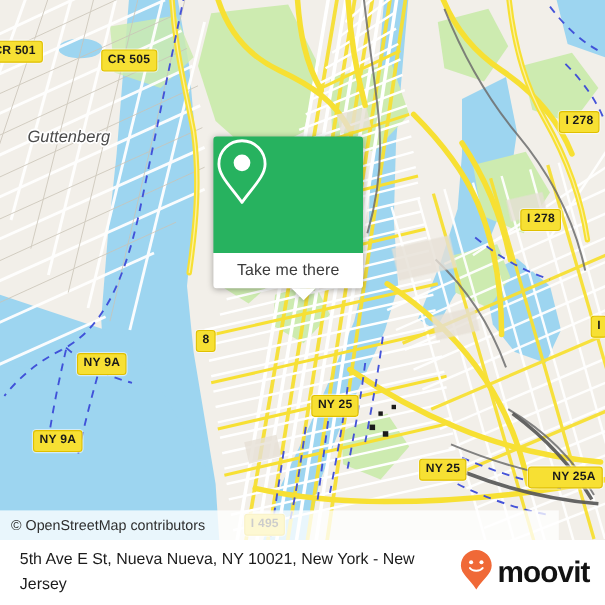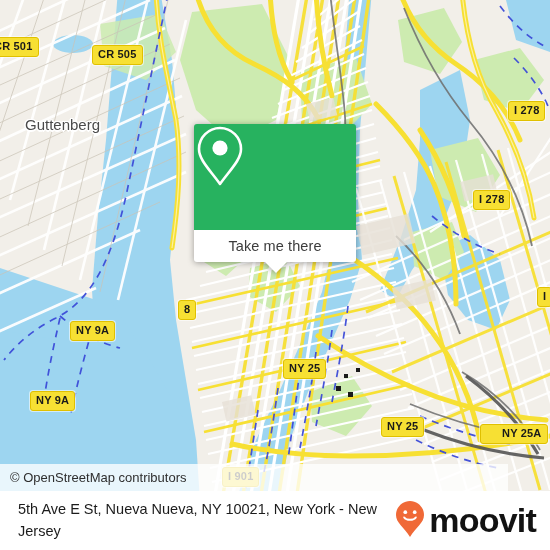--- a/index.html
+++ b/index.html
@@ -40,27 +40,28 @@
   
   .place-label {
     position:absolute;
     color:#4a4a4a;
     font-size:15px;
     font-family:"Liberation Sans", sans-serif;
     white-space:nowrap;
     text-shadow:
        1.5px 0 #fff, -1.5px 0 #fff, 0 1.5px #fff, 0 -1.5px #fff,
        1px 1px #fff, -1px -1px #fff, 1px -1px #fff, -1px 1px #fff;
+    font-style: italic;
   }
 
   
   #popup {
     position:absolute;
     left:194px; top:124px;
-    width:162px;
+    width:136px;
     filter:drop-shadow(0 1px 3px rgba(0,0,0,0.35));
   }
   #popup-head {
     background:#27B25F;
     height:106px;
     border-radius:3px 3px 0 0;
     display:flex; align-items:center; justify-content:center;
   }
   #popup-head svg { display:block; }
   #popup-foot {
@@ -115,21 +116,21 @@
     color:#1c1c1c;
     font-family:"Liberation Sans", sans-serif;
   }
   #brand {
     flex:0 0 auto;
     display:flex; align-items:center;
     padding-right:14px;
   }
   #brand-mark { display:block; }
   #brand-name {
-    font-size:34px;
+    font-size:27px;
     font-weight:bold;
     color:#121212;
     letter-spacing:-0.8px;
     margin-left:4px;
     font-family:"Liberation Sans", sans-serif;
   }
 </style>
 </head>
 <body>
 
@@ -373,21 +374,21 @@
     <div class="shield" style="left:92px;  top:45px;">CR 505</div>
     <div class="shield" style="left:508px; top:101px;">I 278</div>
     <div class="shield" style="left:473px; top:190px;">I 278</div>
     <div class="shield" style="left:537px; top:287px;">I</div>
     <div class="shield" style="left:178px; top:300px;">8</div>
     <div class="shield" style="left:70px;  top:321px;">NY 9A</div>
     <div class="shield" style="left:30px;  top:391px;">NY 9A</div>
     <div class="shield" style="left:283px; top:359px;">NY 25</div>
     <div class="shield" style="left:381px; top:417px;">NY 25</div>
     <div class="shield" style="left:480px; top:424px;padding-left:21px;">NY 25A</div>
-    <div class="shield" style="left:222px; top:467px;">I 901</div>
+    <div class="shield" style="left:222px; top:467px;">I 495</div>
 
     <div id="popup">
       <div id="popup-head">
         <span>
           <svg width="52" height="64" viewBox="0 0 52 64" aria-hidden="true">
             <path d="M26 4 C14.4 4 5 13.4 5 25 C5 36 16 46 26 60 C36 46 47 36 47 25 C47 13.4 37.6 4 26 4 Z" fill="none" stroke="#ffffff" stroke-width="2.6" stroke-linejoin="round"></path>
             <circle cx="26" cy="24" r="7.6" fill="#ffffff"></circle>
           </svg>
         </span>
       </div>

